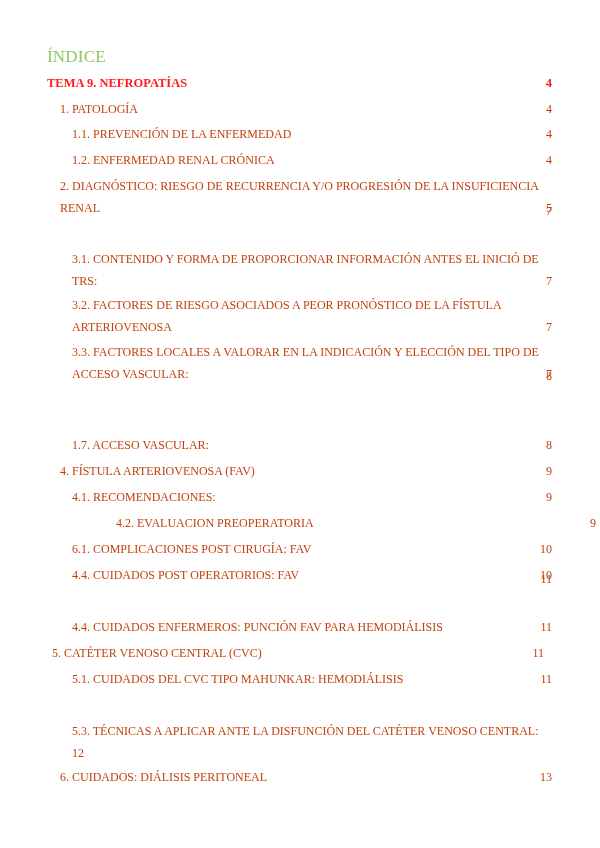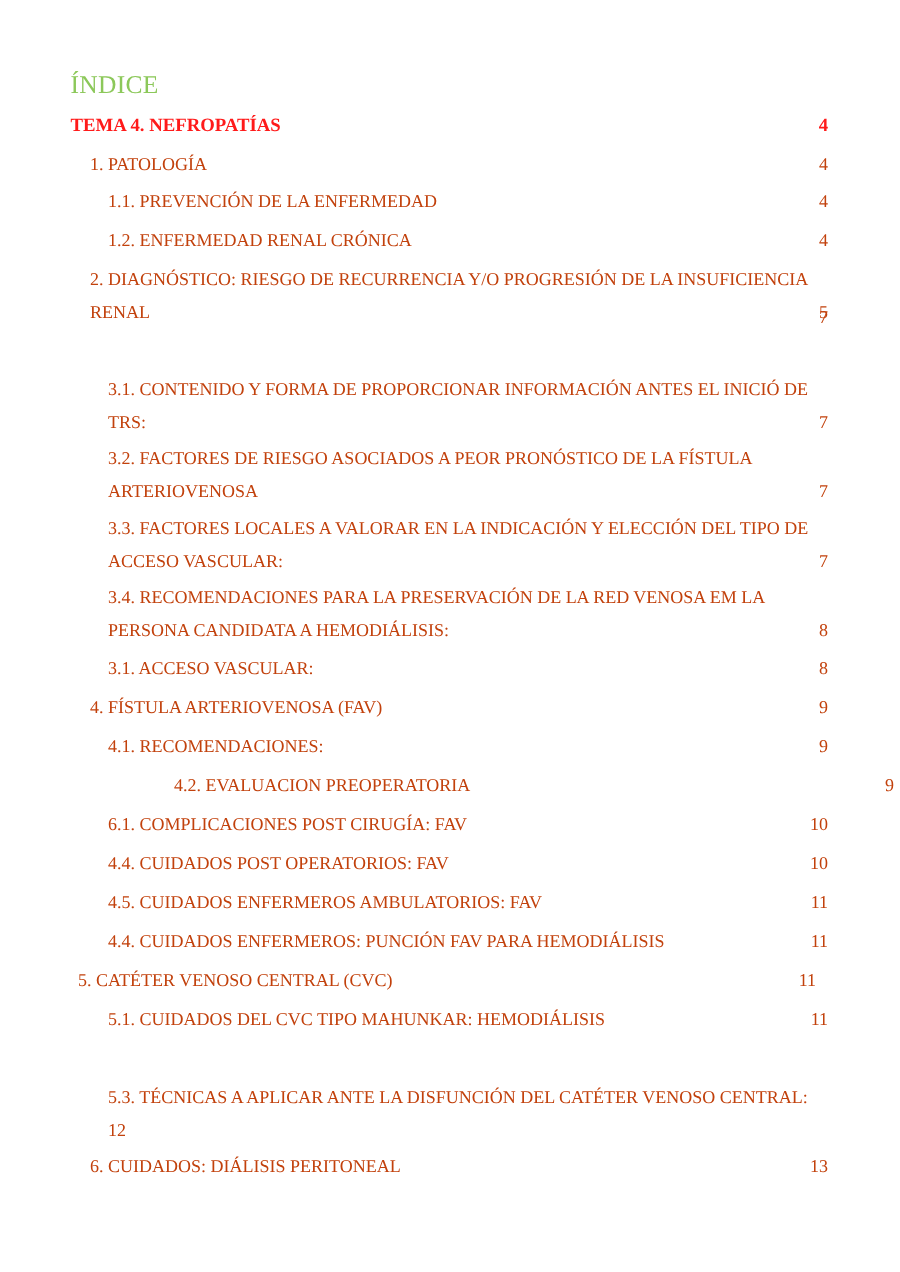--- a/index.html
+++ b/index.html
@@ -12,41 +12,41 @@
     .entry .txt { display: inline; }
     .entry .pg { position: absolute; right: 0; bottom: 0; }
     .tema { color: #ff1a1a; font-weight: bold; font-size: 12.5px; }
   </style>
 </head>
 <body>
 
 <div class="page">
   <div class="title">ÍNDICE</div>
 
-  <div class="entry tema" style="left:47px;top:72px;width:505px;"><span class="txt">TEMA 4. NEFROPATÍAS</span><span class="pg">4</span></div>
+  <div class="entry tema" style="left:47px;top:72px;width:505px;"><span class="txt">TEMA 9. NEFROPATÍAS</span><span class="pg">4</span></div>
 
   <div class="entry" style="left:60px;top:98px;width:492px;"><span class="txt">1. PATOLOGÍA</span><span class="pg">4</span></div>
   <div class="entry" style="left:72px;top:123px;width:480px;"><span class="txt">1.1. PREVENCIÓN DE LA ENFERMEDAD</span><span class="pg">4</span></div>
   <div class="entry" style="left:72px;top:149px;width:480px;"><span class="txt">1.2. ENFERMEDAD RENAL CRÓNICA</span><span class="pg">4</span></div>
 
   <div class="entry" style="left:60px;top:175px;width:492px;"><span class="txt">2. DIAGNÓSTICO: RIESGO DE RECURRENCIA Y/O PROGRESIÓN DE LA INSUFICIENCIA RENAL</span><span class="pg">5</span></div>
   <div class="entry" style="left:60px;top:222px;width:492px;"><span class="pg">7</span></div>
 
   <div class="entry" style="left:72px;top:248px;width:480px;"><span class="txt">3.1. CONTENIDO Y FORMA DE PROPORCIONAR INFORMACIÓN ANTES EL INICIÓ DE TRS:</span><span class="pg">7</span></div>
   <div class="entry" style="left:72px;top:294px;width:480px;"><span class="txt">3.2. FACTORES DE RIESGO ASOCIADOS A PEOR PRONÓSTICO DE LA FÍSTULA ARTERIOVENOSA</span><span class="pg">7</span></div>
   <div class="entry" style="left:72px;top:341px;width:480px;"><span class="txt">3.3. FACTORES LOCALES A VALORAR EN LA INDICACIÓN Y ELECCIÓN DEL TIPO DE ACCESO VASCULAR:</span><span class="pg">7</span></div>
-  <div class="entry" style="left:72px;top:387px;width:480px;"><span class="txt">3.4. RECOMENDACIONES PARA LA PRESERVACIÓN DE LA RED VENOSA EM LA PERSONA CANDIDATA A HEMODIÁLISIS:</span><span class="pg">8</span></div>
-  <div class="entry" style="left:72px;top:434px;width:480px;"><span class="txt">3.1. ACCESO VASCULAR:</span><span class="pg">8</span></div>
+  <div class="entry" style="left:72px;top:387px;width:480px;"><span class="pg">8</span></div>
+  <div class="entry" style="left:72px;top:434px;width:480px;"><span class="txt">1.7. ACCESO VASCULAR:</span><span class="pg">8</span></div>
 
   <div class="entry" style="left:60px;top:460px;width:492px;"><span class="txt">4. FÍSTULA ARTERIOVENOSA (FAV)</span><span class="pg">9</span></div>
   <div class="entry" style="left:72px;top:486px;width:480px;"><span class="txt">4.1. RECOMENDACIONES:</span><span class="pg">9</span></div>
   <div class="entry" style="left:72px;top:512px;width:480px;margin-left:44px;"><span class="txt">4.2. EVALUACION PREOPERATORIA</span><span class="pg">9</span></div>
   <div class="entry" style="left:72px;top:538px;width:480px;"><span class="txt">6.1. COMPLICACIONES POST CIRUGÍA: FAV</span><span class="pg">10</span></div>
   <div class="entry" style="left:72px;top:564px;width:480px;"><span class="txt">4.4. CUIDADOS POST OPERATORIOS: FAV</span><span class="pg">10</span></div>
-  <div class="entry" style="left:72px;top:590px;width:480px;"><span class="txt">4.5. CUIDADOS ENFERMEROS AMBULATORIOS: FAV</span><span class="pg">11</span></div>
+  <div class="entry" style="left:72px;top:590px;width:480px;"><span class="pg">11</span></div>
   <div class="entry" style="left:72px;top:616px;width:480px;"><span class="txt">4.4. CUIDADOS ENFERMEROS: PUNCIÓN FAV PARA HEMODIÁLISIS</span><span class="pg">11</span></div>
 
   <div class="entry" style="left:52px;top:642px;width:492px;"><span class="txt">5. CATÉTER VENOSO CENTRAL (CVC)</span><span class="pg">11</span></div>
   <div class="entry" style="left:72px;top:668px;width:480px;"><span class="txt">5.1. CUIDADOS DEL CVC TIPO MAHUNKAR: HEMODIÁLISIS</span><span class="pg">11</span></div>
   <div class="entry" style="left:72px;top:720px;width:480px;"><span class="txt">5.3. TÉCNICAS A APLICAR ANTE LA DISFUNCIÓN DEL CATÉTER VENOSO CENTRAL: 12</span><span class="pg"></span></div>
 
   <div class="entry" style="left:60px;top:766px;width:492px;"><span class="txt">6. CUIDADOS: DIÁLISIS PERITONEAL</span><span class="pg">13</span></div>
 </div>
 
 </body></html>

